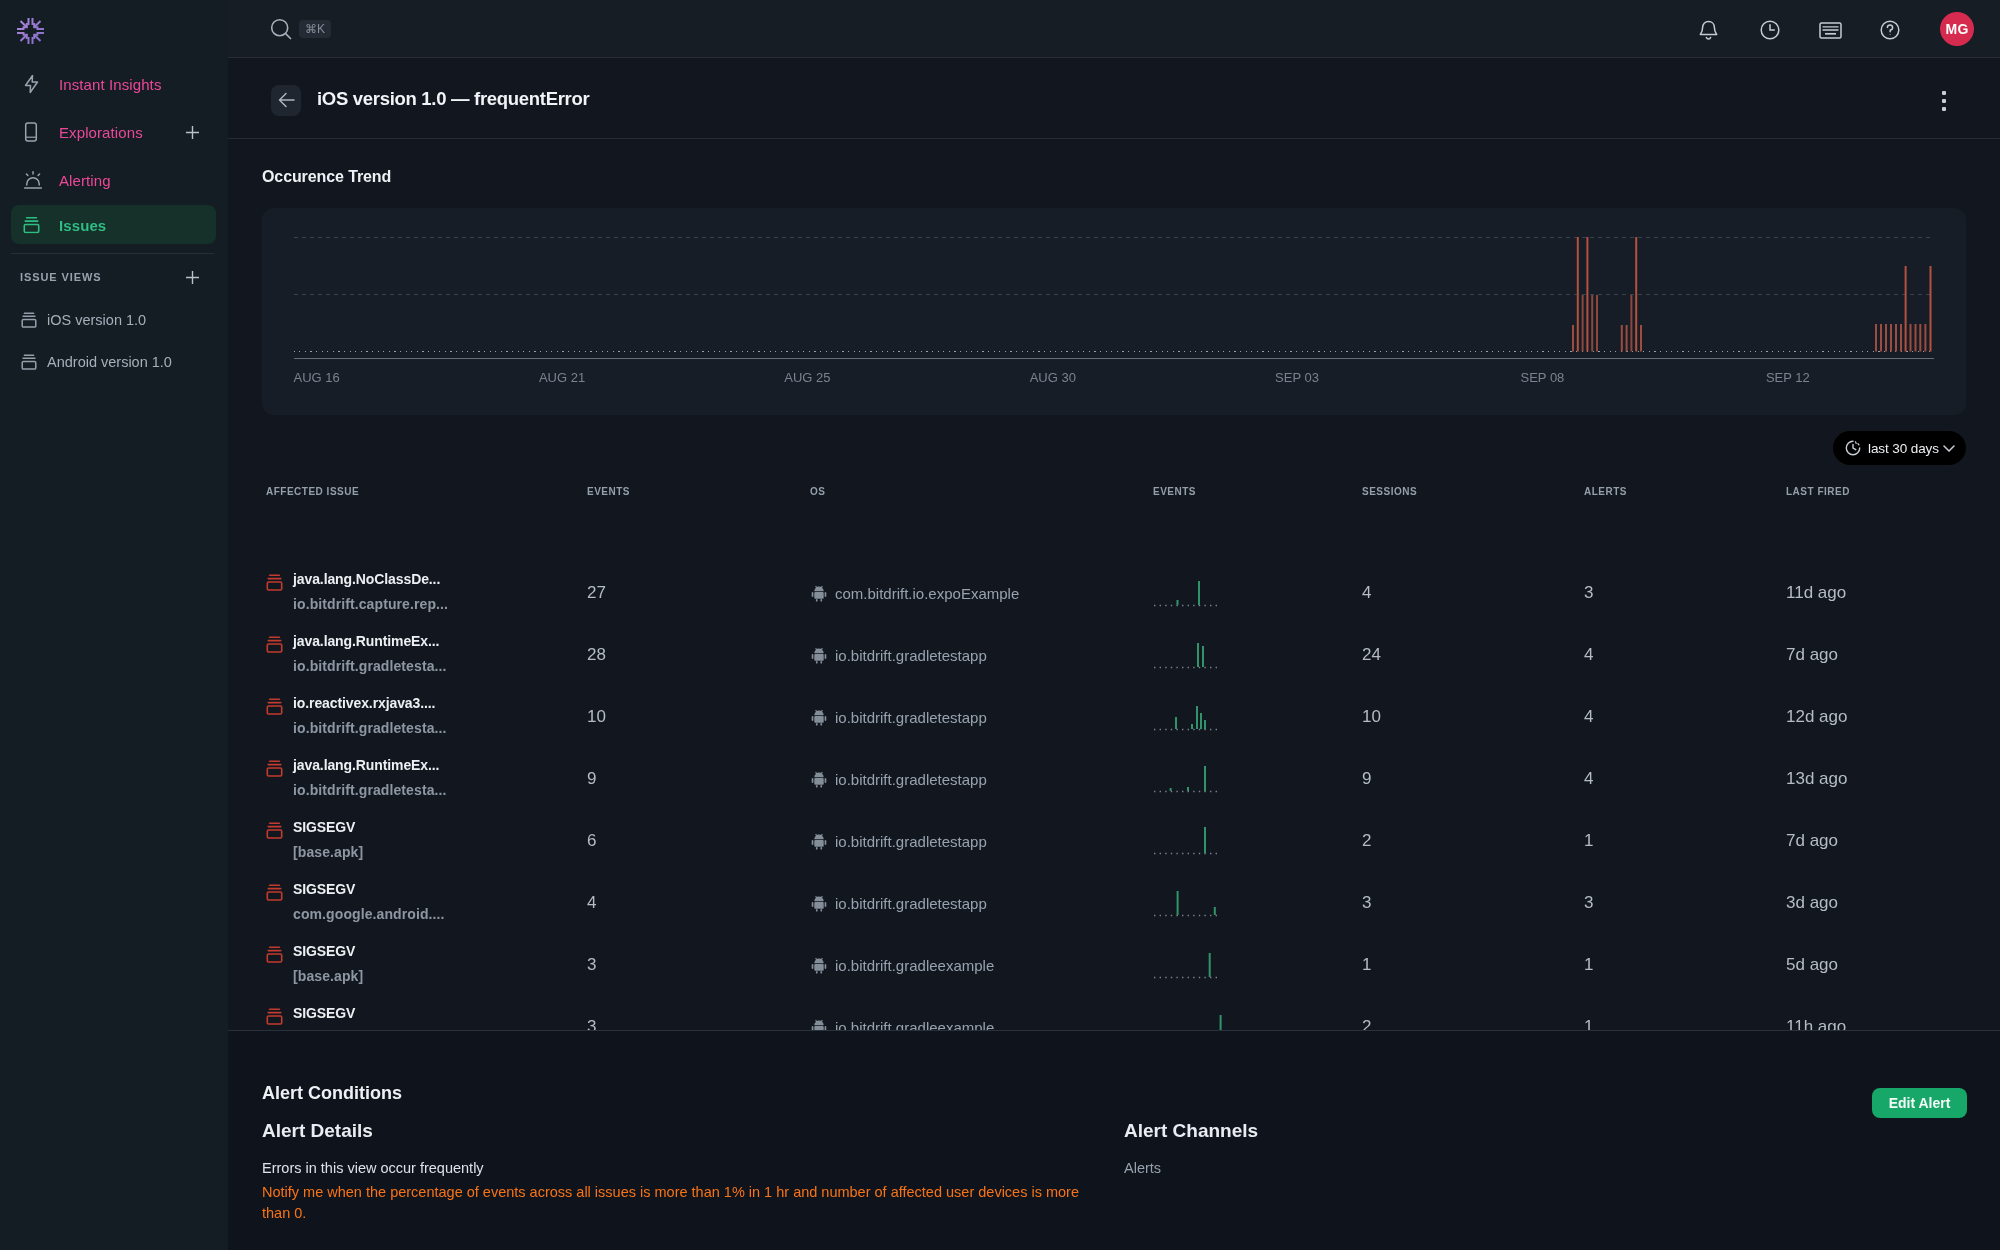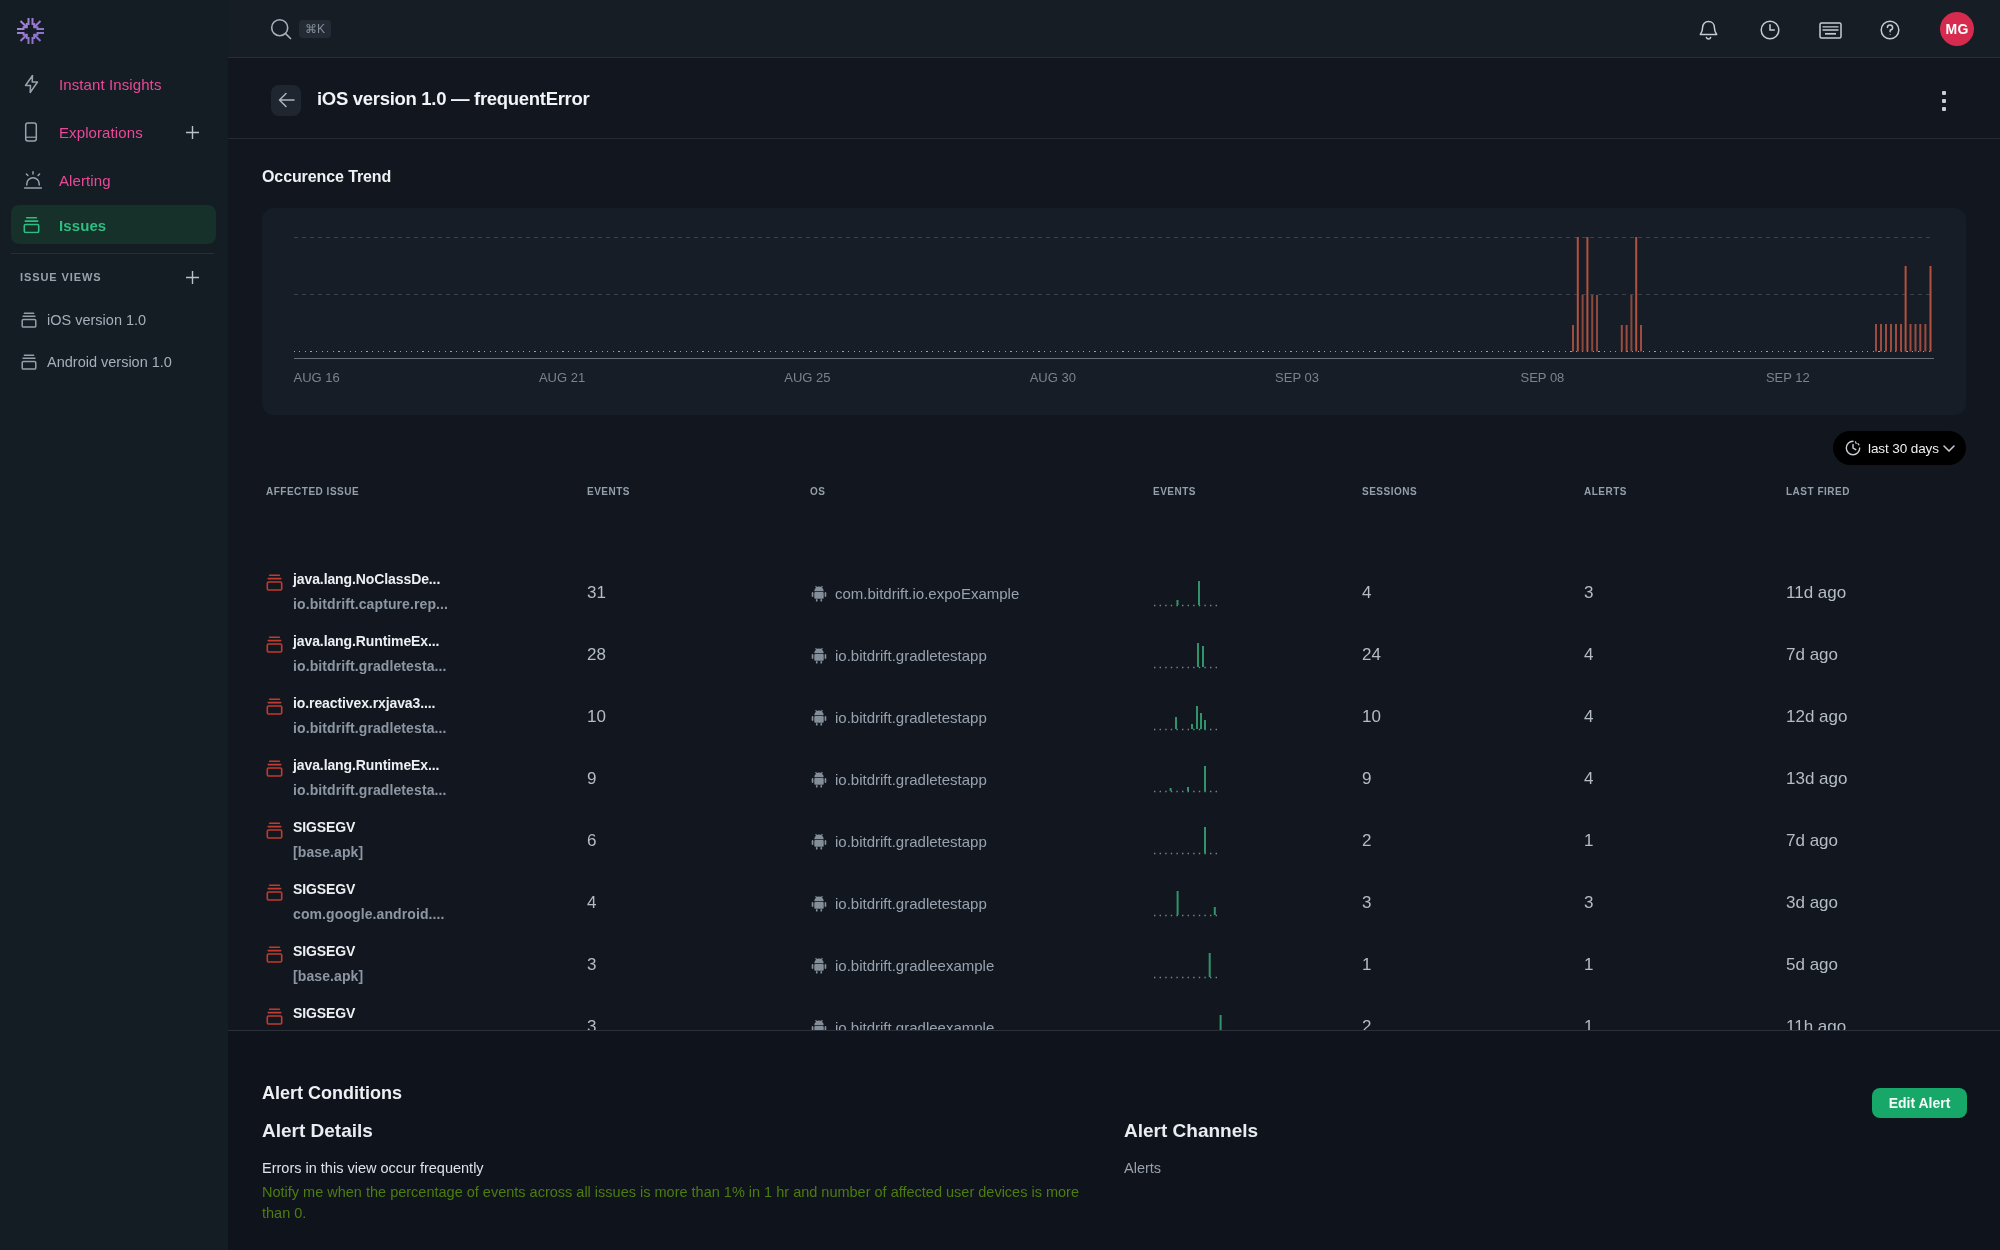--- a/index.html
+++ b/index.html
@@ -38,21 +38,21 @@
 .row .num { position:absolute; top:20px; font-size:17px; font-weight:400; color:#b4bcc6; }
 .row .osic { position:absolute; left:583px; top:22px; }
 .row .ostxt { position:absolute; left:607px; top:22px; font-size:15px; font-weight:400; color:#98a2ae; }
 .row .spark { position:absolute; left:926px; top:12px; }
 
 #alerts { position:absolute; left:228px; top:1030px; width:1772px; height:220px; background:#0f141c; border-top:1px solid #2a313b; }
 #alerts .h1 { position:absolute; left:34px; top:52px; font-size:18px; font-weight:700; color:#eef1f4; }
 #editbtn { position:absolute; left:1644px; top:57px; width:95px; height:30px; background:#17a768; border-radius:8px; color:#f2fbf7; font-size:14px; font-weight:700; text-align:center; line-height:30px; }
 #alerts .h2 { position:absolute; top:89px; font-size:19px; font-weight:700; color:#e9edf1; }
 #alerts .b1 { position:absolute; left:34px; top:129px; font-size:14.5px; color:#dde2e8; }
-#alerts .b2 { position:absolute; left:34px; top:151px; width:820px; font-size:14.5px; color:#4d7c0f; line-height:21px; }
+#alerts .b2 { position:absolute; left:34px; top:151px; width:820px; font-size:14.5px; color:#f97316; line-height:21px; }
 #alerts .b3 { position:absolute; left:896px; top:129px; font-size:14.5px; color:#97a1ad; }
 svg { display:block; }
 </style>
 </head>
 <body>
 <div id="stage">
   <div id="sidebar">
     <svg class="abs" style="left:17px;top:17px" width="27" height="28" viewBox="0 0 27 28" fill="none">
       <defs>
           <linearGradient id="lg" x1="0" y1="0" x2="27" y2="28" gradientUnits="userSpaceOnUse">
@@ -242,21 +242,21 @@
     <div class="th" style="left:1356px">ALERTS</div>
     <div class="th" style="left:1558px">LAST FIRED</div>
     <div class="row" style="top:377.5px">
       <svg class="icon" width="17" height="17" viewBox="0 0 17 17" fill="none" stroke="#c23b2e" stroke-width="1.6">
           <path d="M3.6 1.2 L13.4 1.2" stroke-linecap="round"></path>
           <path d="M2.2 4.6 L14.8 4.6" stroke-linecap="round"></path>
           <rect x="1.3" y="8" width="14.4" height="8" rx="1.2"></rect>
         </svg>
       <div class="t1">java.lang.NoClassDe...</div>
         <div class="t2">io.bitdrift.capture.rep...</div>
-      <div class="num" style="left:359px">31</div>
+      <div class="num" style="left:359px">27</div>
       <svg class="osic" width="16" height="17" viewBox="0 0 16 17" fill="#848e99">
           <path d="M3.3 6.2 A4.7 4.7 0 0 1 12.7 6.2 Z"></path>
           <rect x="3.3" y="6.9" width="9.4" height="6.8" rx="1"></rect>
           <rect x="0.7" y="7.1" width="1.7" height="4.8" rx="0.85"></rect>
           <rect x="13.6" y="7.1" width="1.7" height="4.8" rx="0.85"></rect>
           <rect x="4.9" y="13.9" width="1.7" height="2.7" rx="0.85"></rect>
           <rect x="9.4" y="13.9" width="1.7" height="2.7" rx="0.85"></rect>
           <path d="M4.6 1.1 L5.9 3.1 M11.4 1.1 L10.1 3.1" stroke="#848e99" stroke-width="1.1"></path>
         </svg>
       <div class="ostxt">com.bitdrift.io.expoExample</div>

